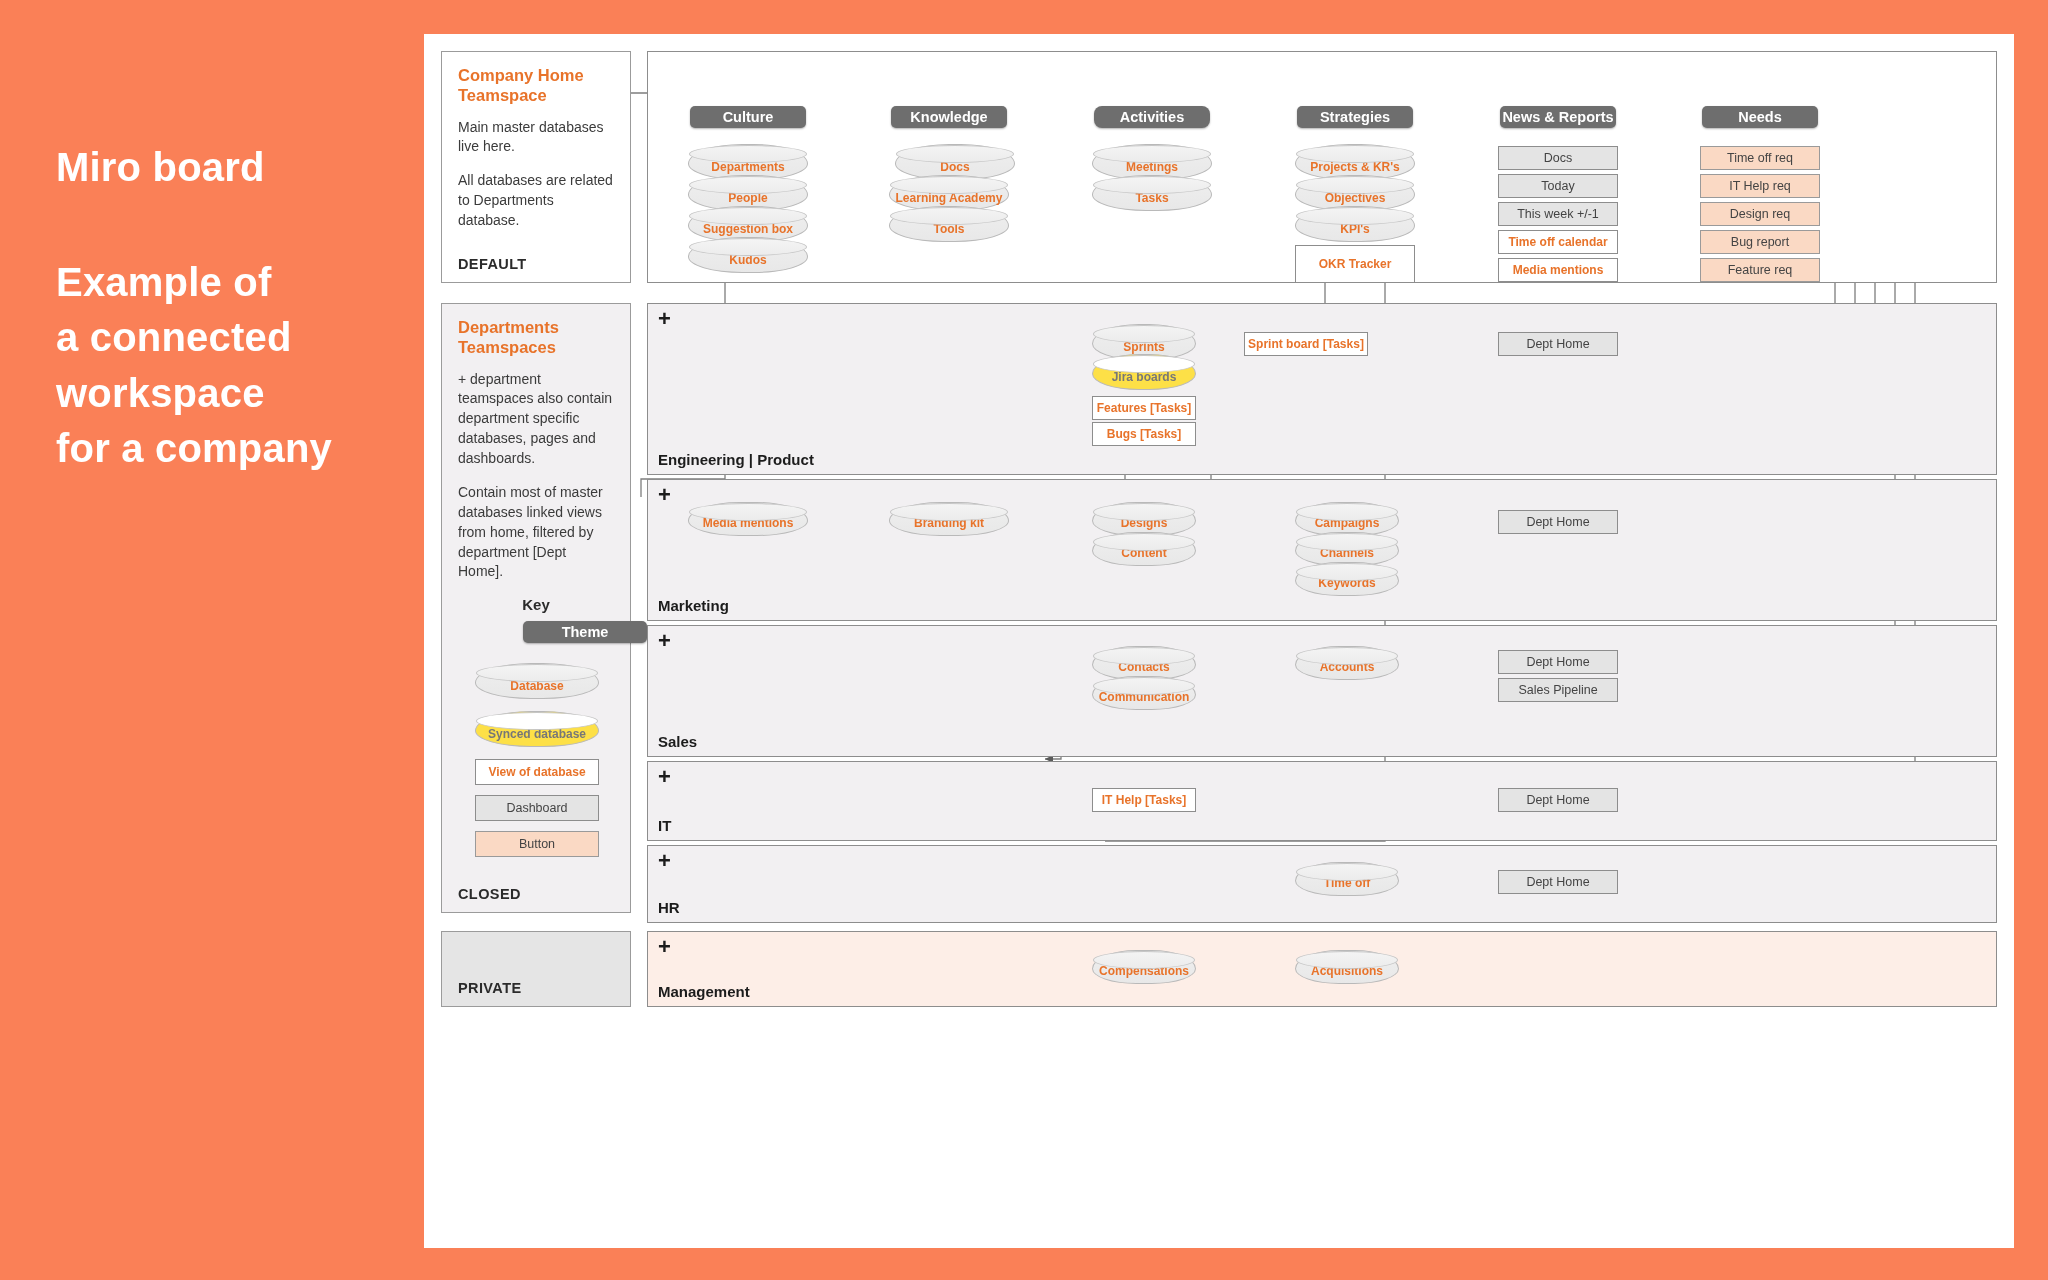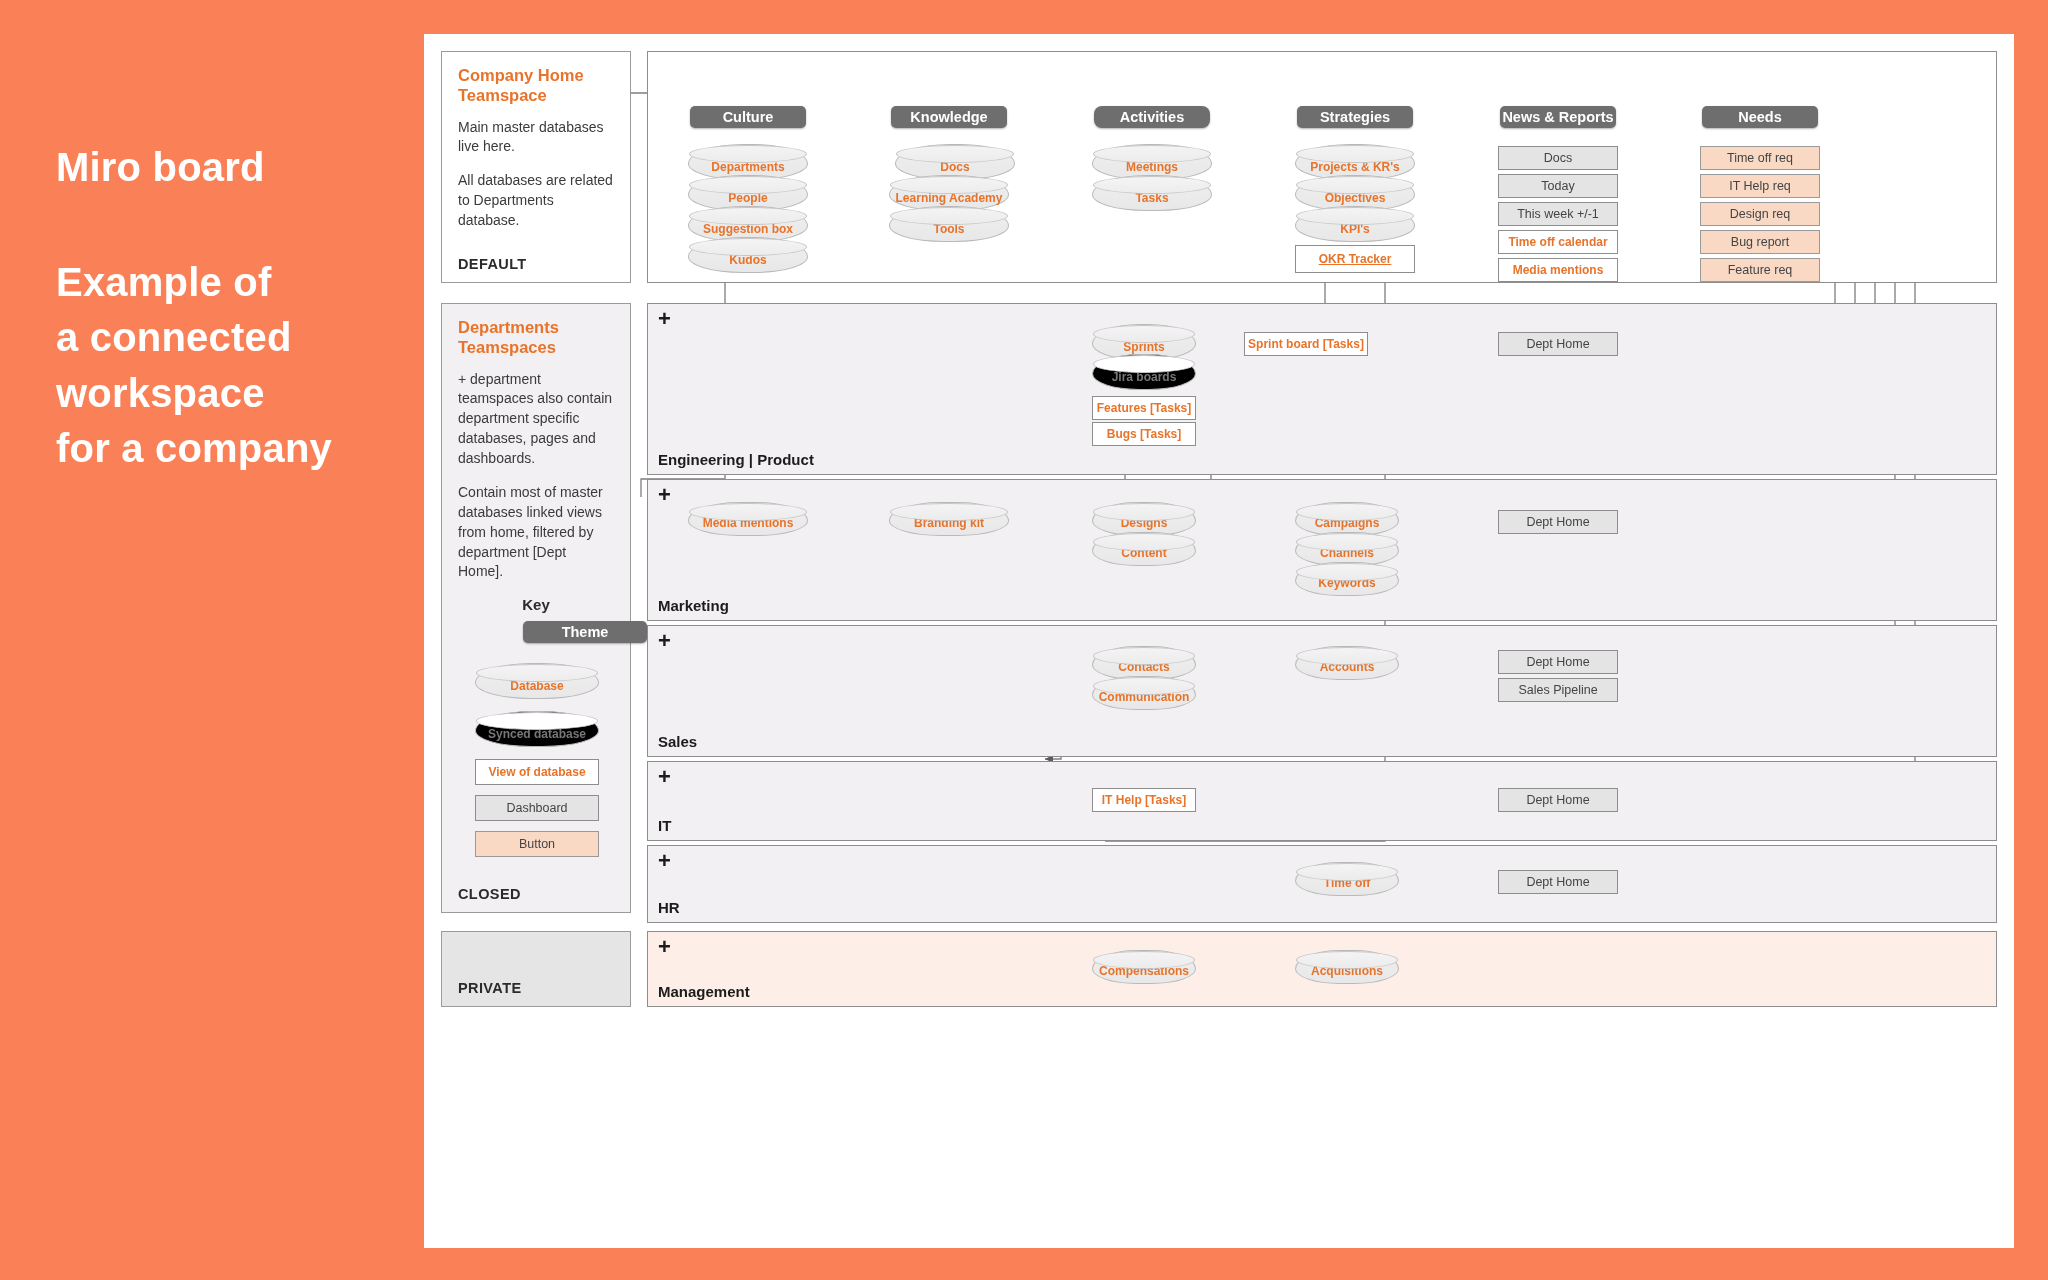--- a/index.html
+++ b/index.html
@@ -37,21 +37,21 @@
     color:#e8732a;font-weight:bold;font-size:12px;
     display:flex;align-items:flex-end;justify-content:center;
     padding-bottom:5px;box-sizing:border-box;
   }
   .db:before{
     content:"";position:absolute;left:0;right:0;top:0;height:18px;
     border:1px solid #c6c6c6;border-radius:50%;
     background:linear-gradient(#f4f4f4,#ececec);box-sizing:border-box;
   }
   .db.synced{
-    background:#000000;color:#777777;
+    background:#fde047;color:#777777;
   }
   .db.synced:before{background:#ffffff;}
   .view{
     position:absolute;background:#ffffff;border:1px solid #8d8d8d;
     color:#e8732a;font-weight:bold;font-size:12px;
     display:flex;align-items:center;justify-content:center;
     box-sizing:border-box;
   }
   .dash{
     position:absolute;background:#e4e4e4;border:1px solid #8d8d8d;
@@ -255,21 +255,21 @@
     <div class="db" style="left:241px;top:154px;width:120px;height:36px;">Tools</div>
 
     <div class="theme" style="left:446px;top:54px;width:116px;border-radius:8px;">Activities</div>
     <div class="db" style="left:444px;top:92px;width:120px;height:36px;">Meetings</div>
     <div class="db" style="left:444px;top:123px;width:120px;height:36px;">Tasks</div>
 
     <div class="theme" style="left:649px;top:54px;width:116px;">Strategies</div>
     <div class="db" style="left:647px;top:92px;width:120px;height:36px;">Projects &amp; KR's</div>
     <div class="db" style="left:647px;top:123px;width:120px;height:36px;">Objectives</div>
     <div class="db" style="left:647px;top:154px;width:120px;height:36px;">KPI's</div>
-    <div class="view" style="left:647px;top:193px;width:120px;height:28px;text-decoration:underline;">OKR Tracker</div>
+    <div class="view" style="left:647px;top:193px;width:120px;height:38px;">OKR Tracker</div>
 
     <div class="theme" style="left:852px;top:54px;width:116px;">News &amp; Reports</div>
     <div class="dash" style="left:850px;top:94px;width:120px;height:24px;">Docs</div>
     <div class="dash" style="left:850px;top:122px;width:120px;height:24px;">Today</div>
     <div class="dash" style="left:850px;top:150px;width:120px;height:24px;">This week +/-1</div>
     <div class="view" style="left:850px;top:178px;width:120px;height:24px;">Time off calendar</div>
     <div class="view" style="left:850px;top:206px;width:120px;height:24px;">Media mentions</div>
 
     <div class="theme" style="left:1054px;top:54px;width:116px;">Needs</div>
     <div class="btn" style="left:1052px;top:94px;width:120px;height:24px;">Time off req</div>

